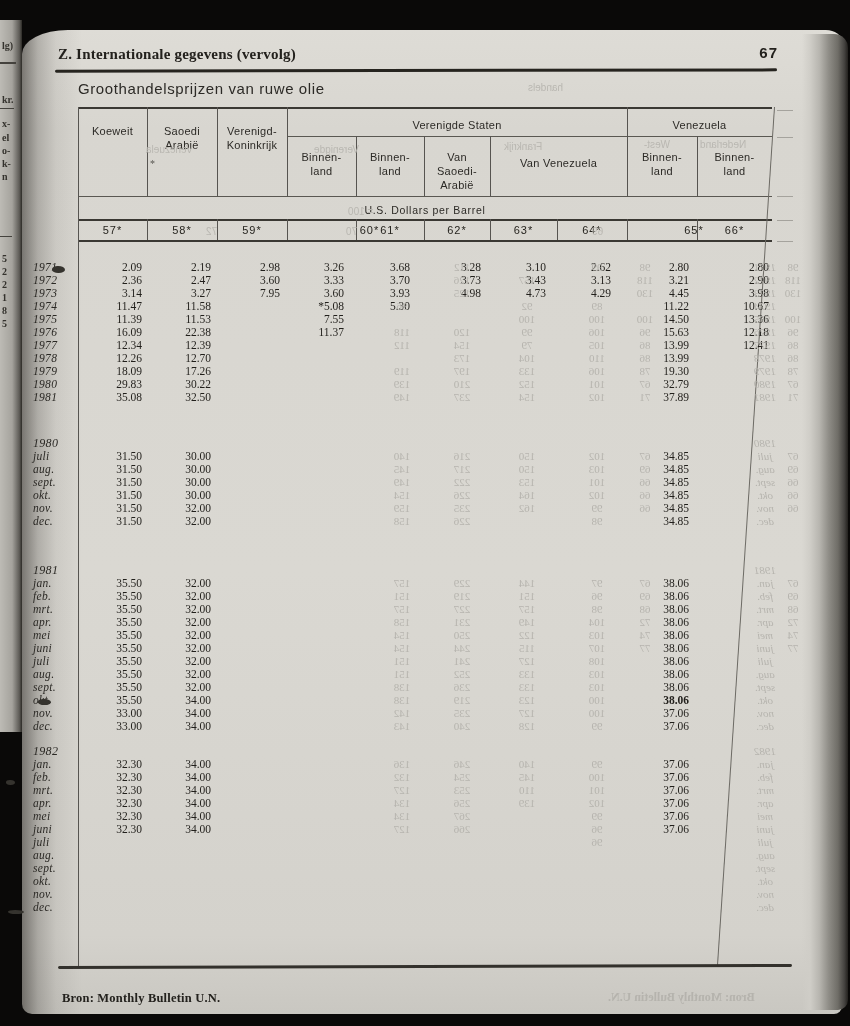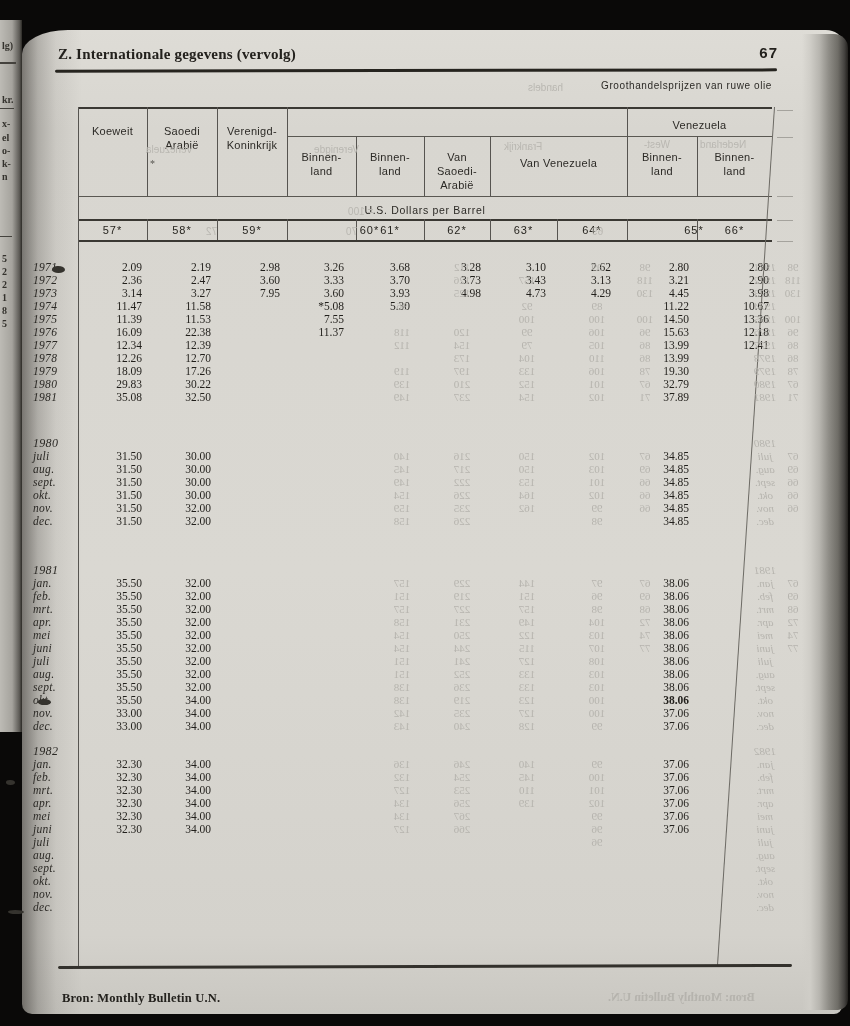--- a/index.html
+++ b/index.html
@@ -16,22 +16,22 @@
   .edge{position:absolute;left:802px;top:34px;width:46px;height:976px;
         background:linear-gradient(90deg, rgba(0,0,0,0) 0%, #cfcdc7 18%, #b7b5af 38%, #979younger0% , #8f8d87 55%, #6f6d67 78%, #454340 92%, #23211e 100%);
         background:linear-gradient(90deg, rgba(0,0,0,0) 0%, #cfcdc7 18%, #b7b5af 38%, #8f8d87 58%, #6f6d67 78%, #454340 92%, #23211e 100%);
         border-radius:0 14px 10px 0;}
   
   .phdr{position:absolute;left:56px;top:44px;width:730px;height:24px;}
   .ptitle{position:absolute;left:2px;top:2px;font-weight:bold;font-size:15px;letter-spacing:.2px;}
   .pnum{position:absolute;right:8px;top:0;font-family:"Liberation Sans",sans-serif;font-weight:bold;font-size:15px;letter-spacing:1px;}
   .phrule{position:absolute;left:55px;top:69px;width:722px;height:3px;background:#26241f;border-radius:2px;transform:rotate(-.1deg);}
   
-  .ttitle{position:absolute;left:78px;top:80px;width:694px;text-align:right;
-          font-family:"Liberation Sans",sans-serif;font-size:10px;letter-spacing:.6px;color:#2c2a26;}
+  .ttitle{position:absolute;left:78px;top:80px;width:694px;text-align:left;
+          font-family:"Liberation Sans",sans-serif;font-size:15px;letter-spacing:.6px;color:#2c2a26;}
   .hl{position:absolute;background:#3a3833;}
   .vl{position:absolute;background:#565450;width:1px;}
   .hlabel{position:absolute;font-family:"Liberation Sans",sans-serif;font-size:11px;line-height:14px;
           text-align:center;white-space:pre-line;color:#2c2a26;letter-spacing:.3px;}
   .unit{position:absolute;left:78px;top:204px;width:694px;text-align:center;
         font-family:"Liberation Sans",sans-serif;font-size:10.5px;letter-spacing:.7px;color:#2c2a26;}
   .cnum{position:absolute;top:224px;font-family:"Liberation Sans",sans-serif;font-size:11px;
         letter-spacing:1px;text-align:center;color:#26241f;}
   .fnmark{position:absolute;left:150px;top:158px;width:30px;font-size:10px;color:#55534e;}
   
@@ -124,20 +124,21 @@
   <div class="vl" style="left:557px;top:219px;height:21px;"></div>
   <div class="vl" style="left:627px;top:219px;height:21px;"></div>
   <div class="vl" style="left:697px;top:219px;height:21px;"></div>
 
   <div class="hlabel" style="left:78px;top:124px;width:69px;">Koeweit</div>
   <div class="hlabel" style="left:147px;top:124px;width:70px;">Saoedi
 Arabië</div>
   <div class="fnmark">*</div>
   <div class="hlabel" style="left:217px;top:124px;width:70px;">Verenigd-
 Koninkrijk</div>
+  <div class="hlabel" style="left:287px;top:118px;width:340px;">Verenigde Staten</div>
   <div class="hlabel" style="left:627px;top:118px;width:145px;">Venezuela</div>
   <div class="hlabel" style="left:287px;top:150px;width:69px;">Binnen-
 land</div>
   <div class="hlabel" style="left:356px;top:150px;width:68px;">Binnen-
 land</div>
   <div class="hlabel" style="left:424px;top:150px;width:66px;">Van
 Saoedi-
 Arabië</div>
   <div class="hlabel" style="left:490px;top:156px;width:137px;">Van Venezuela</div>
   <div class="hlabel" style="left:627px;top:150px;width:70px;">Binnen-

